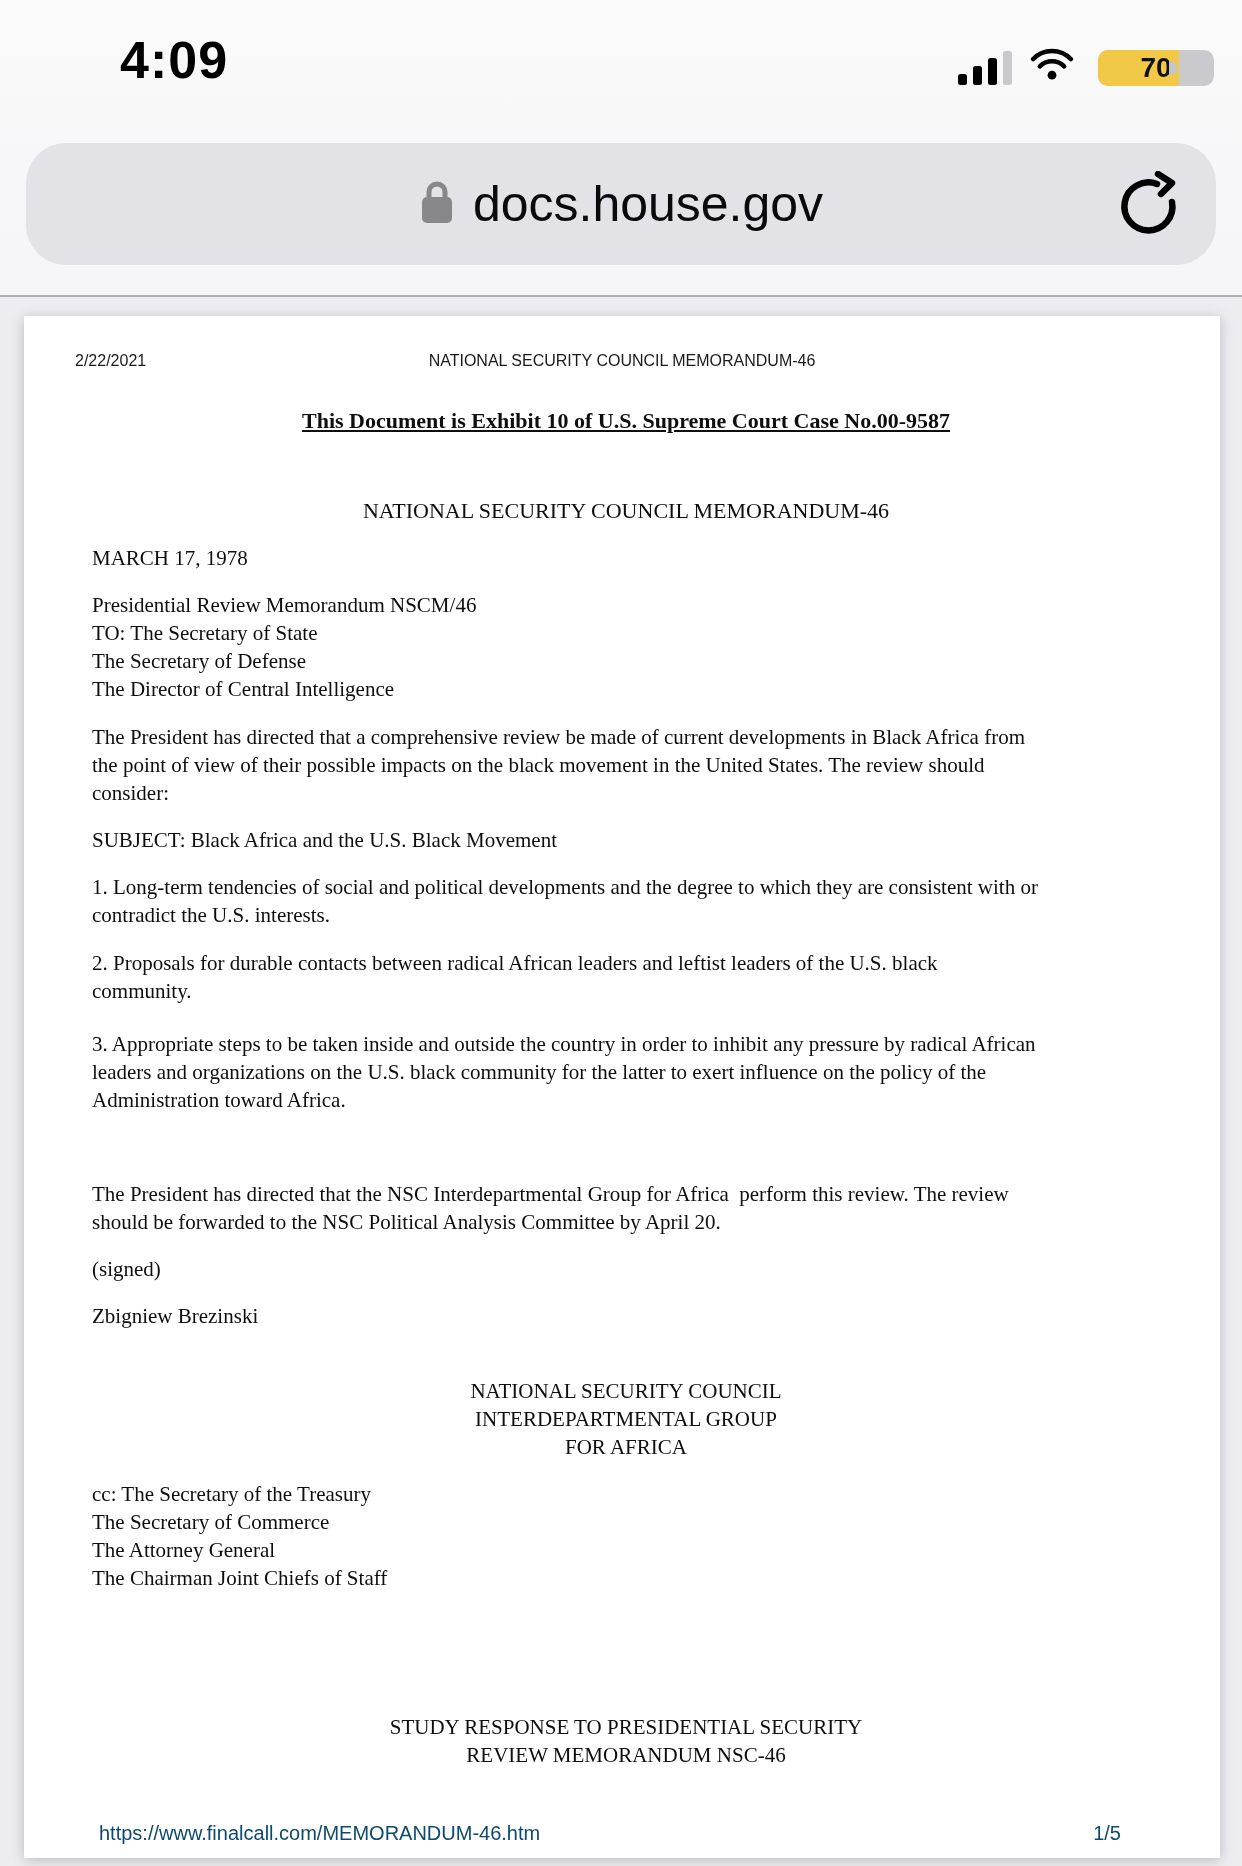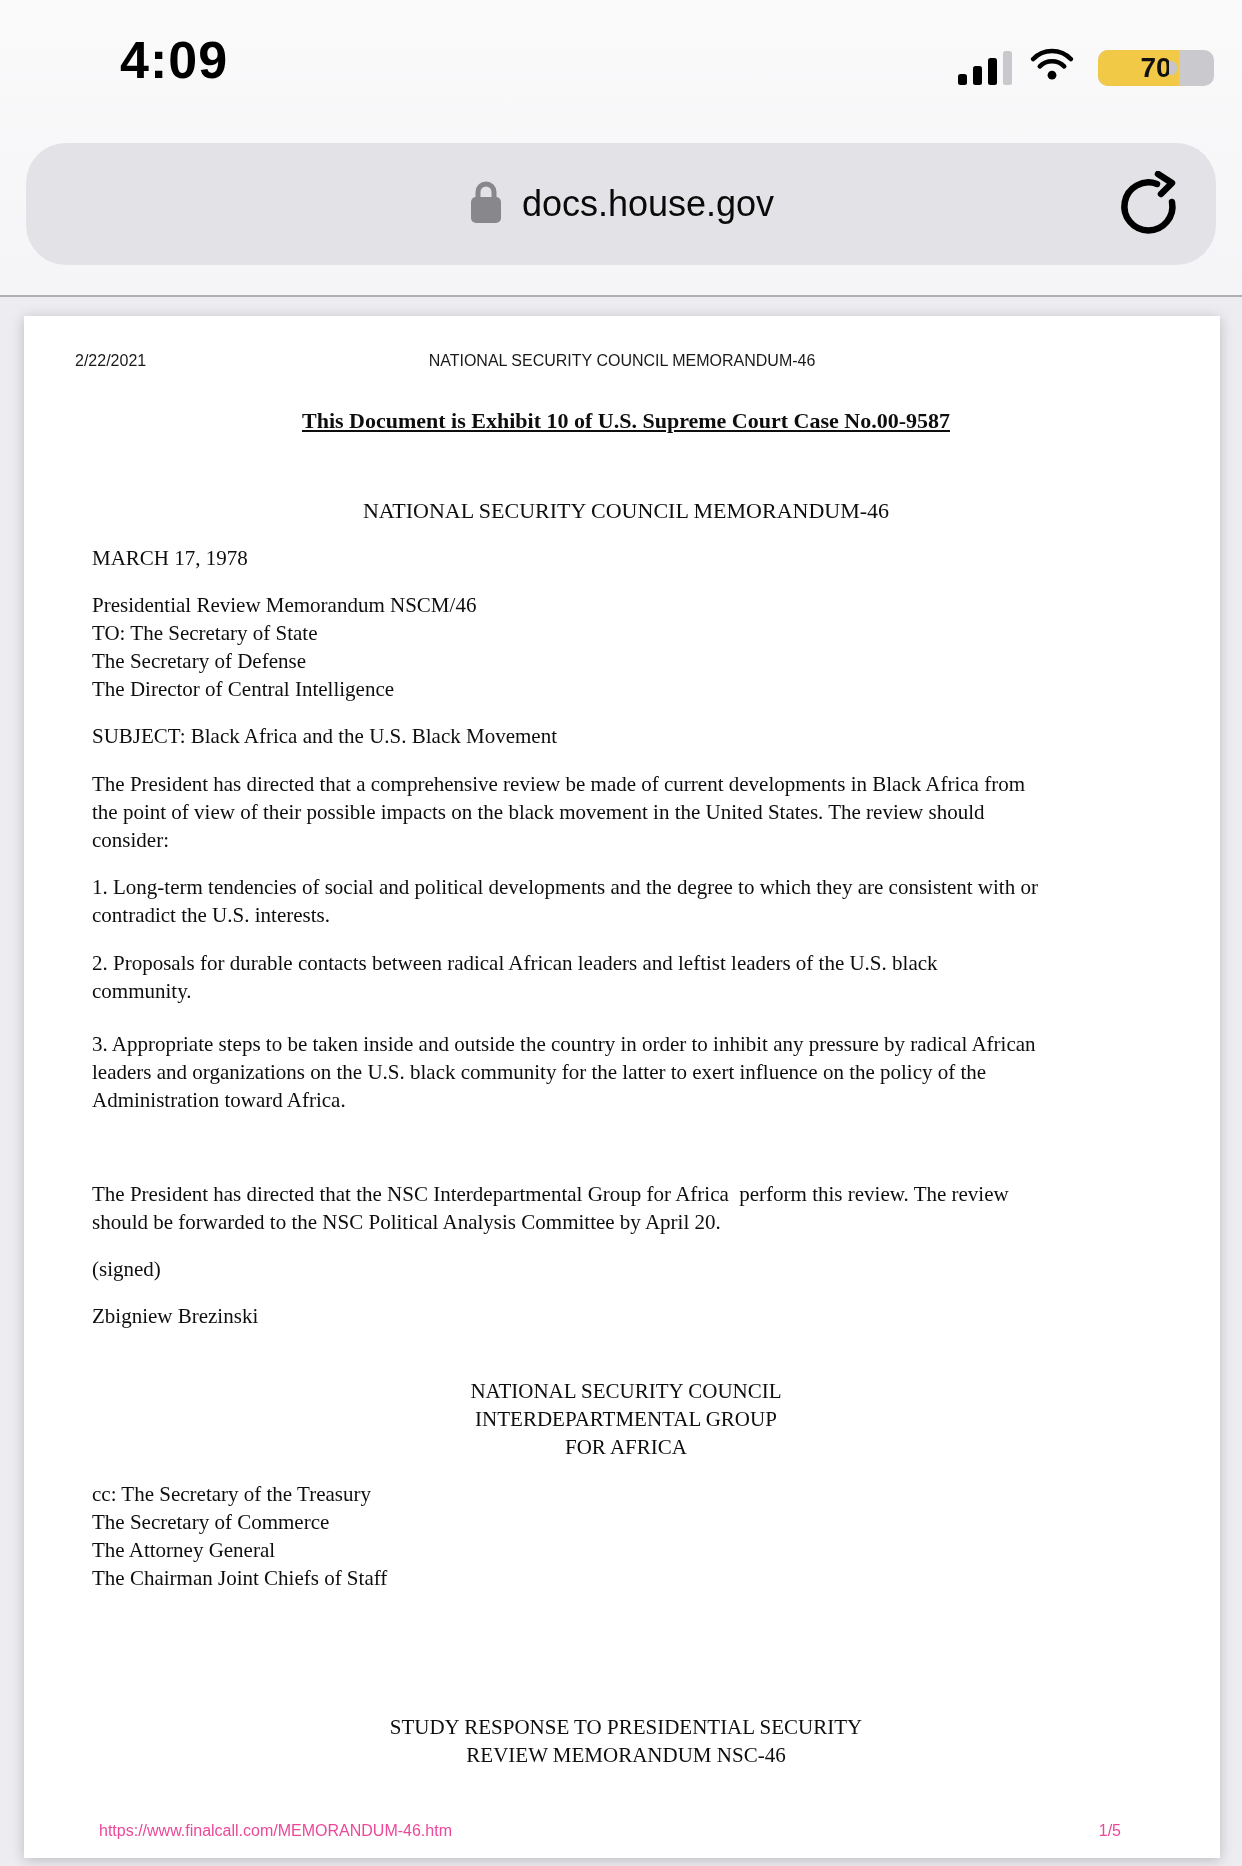--- a/index.html
+++ b/index.html
@@ -34,41 +34,41 @@
     display:flex;align-items:center;justify-content:center;
     font-size:28px;font-weight:bold;color:#111;}
   .batt-nub{position:absolute;left:1169px;top:61px;width:8px;height:14px;
     background:#C5C5CA;border-radius:0 6px 6px 0;}
   .urlbar{
     position:absolute;left:26px;top:143px;width:1190px;height:122px;
     background:#E3E3E7;border-radius:40px;
     display:flex;align-items:center;justify-content:center;
   }
   .urlgroup{display:flex;align-items:center;gap:18px;}
-  .domain{font-size:36px;color:#0A0A0A;}
+  .domain{font-size:50px;color:#0A0A0A;}
   .reload{position:absolute;right:38px;top:28px;width:60px;height:66px;}
   
   .page{
     position:absolute;left:0;top:297px;width:1088px;height:1569px;
     background:#EDEDF1;
   }
   .card{
     position:absolute;left:24px;top:19px;width:1196px;height:1542px;
     background:#FFFFFF;
     box-shadow:0 2px 12px rgba(50,50,65,.28);
   }
   .print-header{
     position:absolute;left:51px;right:51px;top:36px;
     font-size:16px;color:#1A1A1A;height:22px;
   }
   .print-header .ph-date{position:absolute;left:0;top:0;}
   .print-header .ph-title{position:absolute;left:0;right:0;top:0;text-align:center;}
   .print-footer{
     position:absolute;left:51px;right:51px;top:1506px;
-    font-size:16px;color:#ec4899;height:22px;
+    font-size:20px;color:#0c4a6e;height:22px;
   }
   .print-footer .pf-url{position:absolute;left:24px;top:0;}
   .print-footer .pf-page{position:absolute;right:48px;top:0;}
   .doc-body{
     position:absolute;left:0;top:0;width:100%;
     padding:90px 60px 0 68px;box-sizing:border-box;
     font-family:"Liberation Serif",serif;
     font-size:21px;line-height:28px;color:#0E0E0E;
   }
   .para{margin:0;}
@@ -135,22 +135,22 @@
     <div class="print-header">
       <span class="ph-date">2/22/2021</span>
       <span class="ph-title">NATIONAL SECURITY COUNCIL MEMORANDUM-46</span>
     </div>
 
     <div class="doc-body" id="doc-body">
         <div class="para p-exhibit" style="margin-top: 0px;">This Document is Exhibit 10 of U.S. Supreme Court Case No.00-9587</div>
         <div class="para p-center p-doctitle" style="margin-top: 61px;">NATIONAL SECURITY COUNCIL MEMORANDUM-46</div>
         <div class="para" style="margin-top: 19px;">MARCH 17, 1978</div>
         <div class="para" style="margin-top: 19px;">Presidential Review Memorandum NSCM/46<br>TO: The Secretary of State<br>The Secretary of Defense<br>The Director of Central Intelligence</div>
+        <div class="para" style="margin-top: 20px;">The President has directed that a comprehensive review be made of current developments in Black Africa from<br>the point of view of their possible impacts on the black movement in the United States. The review should<br>consider:</div>
         <div class="para" style="margin-top: 19px;">SUBJECT: Black Africa and the U.S. Black Movement</div>
-        <div class="para" style="margin-top: 20px;">The President has directed that a comprehensive review be made of current developments in Black Africa from<br>the point of view of their possible impacts on the black movement in the United States. The review should<br>consider:</div>
         <div class="para" style="margin-top: 19px;">1. Long-term tendencies of social and political developments and the degree to which they are consistent with or<br>contradict the U.S. interests.</div>
         <div class="para" style="margin-top: 20px;">2. Proposals for durable contacts between radical African leaders and leftist leaders of the U.S. black<br>community.</div>
         <div class="para" style="margin-top: 25px;">3. Appropriate steps to be taken inside and outside the country in order to inhibit any pressure by radical African<br>leaders and organizations on the U.S. black community for the latter to exert influence on the policy of the<br>Administration toward Africa.</div>
         <div class="para" style="margin-top: 66px;">The President has directed that the NSC Interdepartmental Group for Africa&nbsp; perform this review. The review<br>should be forwarded to the NSC Political Analysis Committee by April 20.</div>
         <div class="para" style="margin-top: 19px;">(signed)</div>
         <div class="para" style="margin-top: 19px;">Zbigniew Brezinski</div>
         <div class="para p-center" style="margin-top: 47px;">NATIONAL SECURITY COUNCIL<br>INTERDEPARTMENTAL GROUP<br>FOR AFRICA</div>
         <div class="para" style="margin-top: 19px;">cc: The Secretary of the Treasury<br>The Secretary of Commerce<br>The Attorney General<br>The Chairman Joint Chiefs of Staff</div>
         <div class="para p-center" style="margin-top: 121px;">STUDY RESPONSE TO PRESIDENTIAL SECURITY<br>REVIEW MEMORANDUM NSC-46</div>
       </div>

